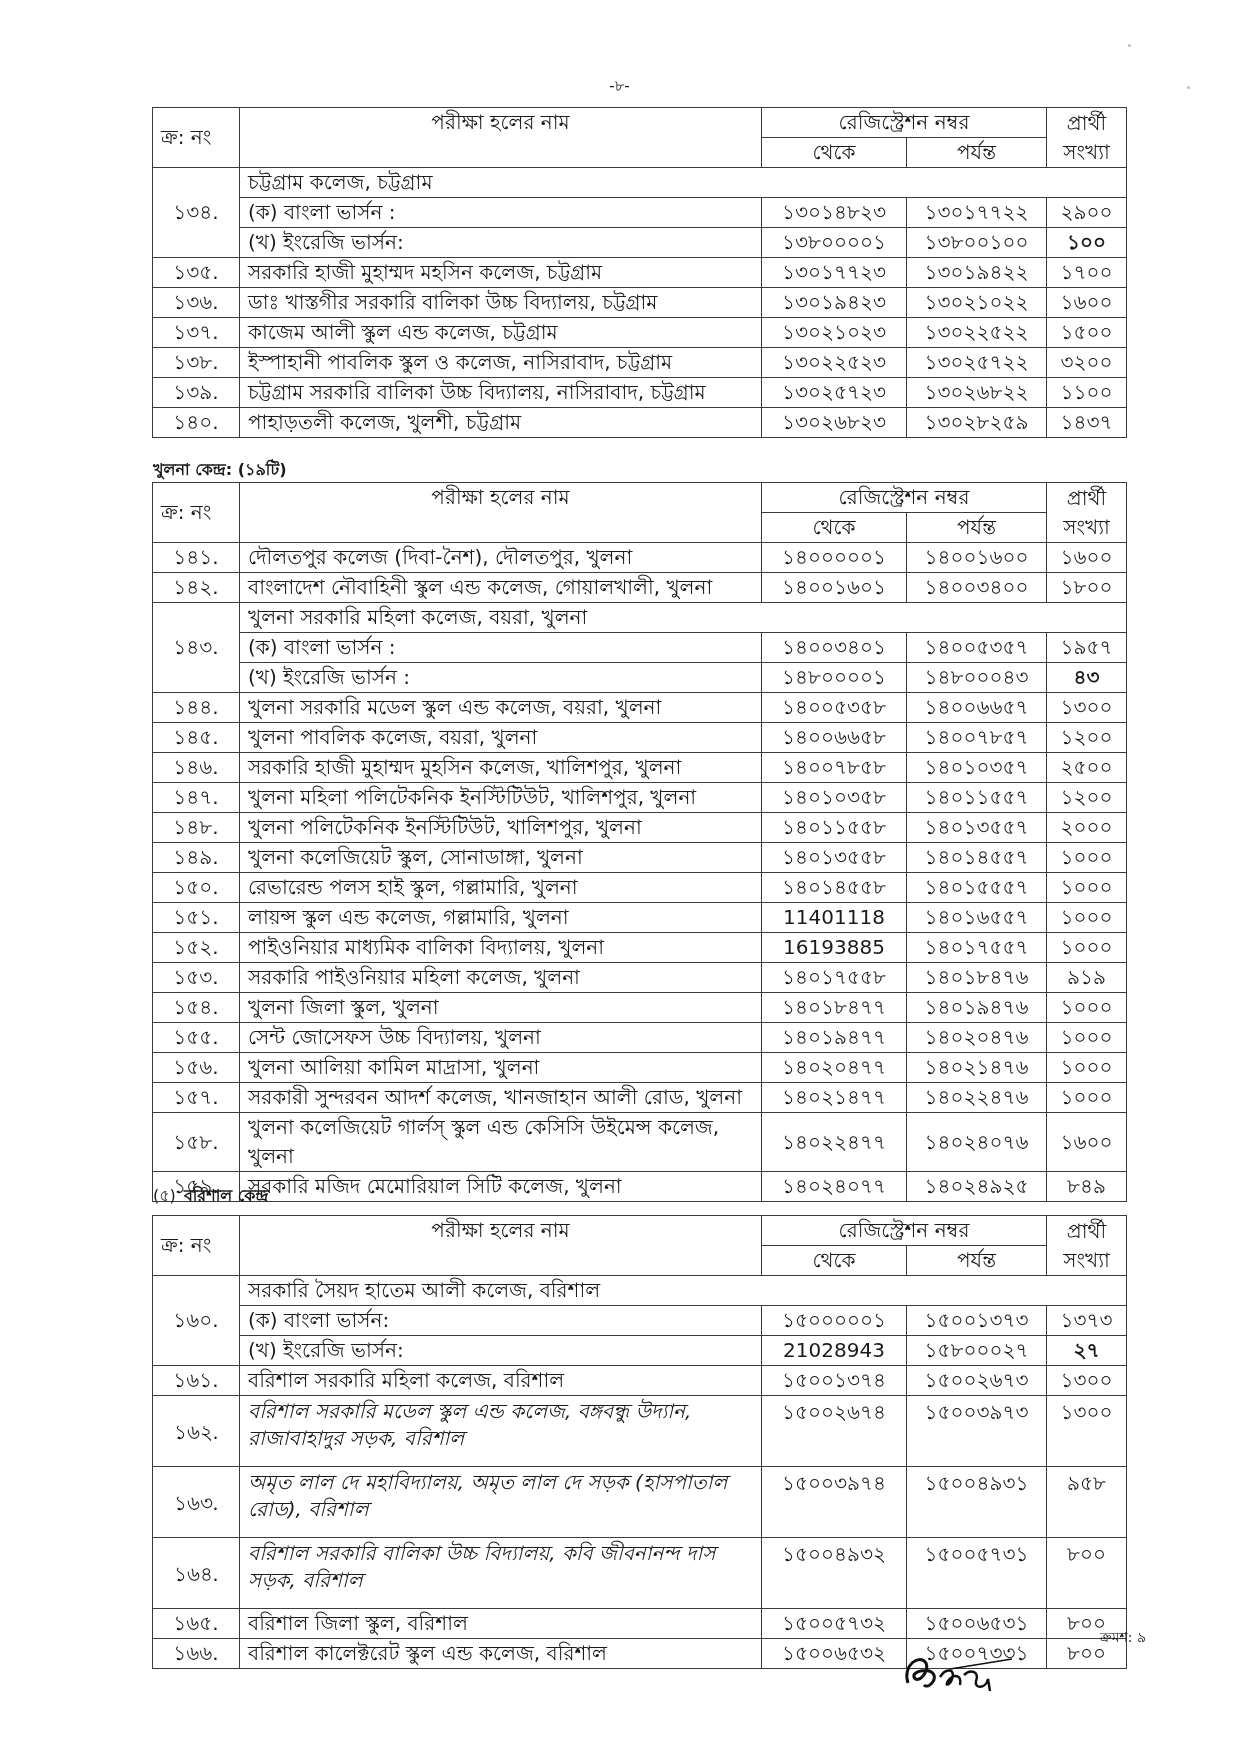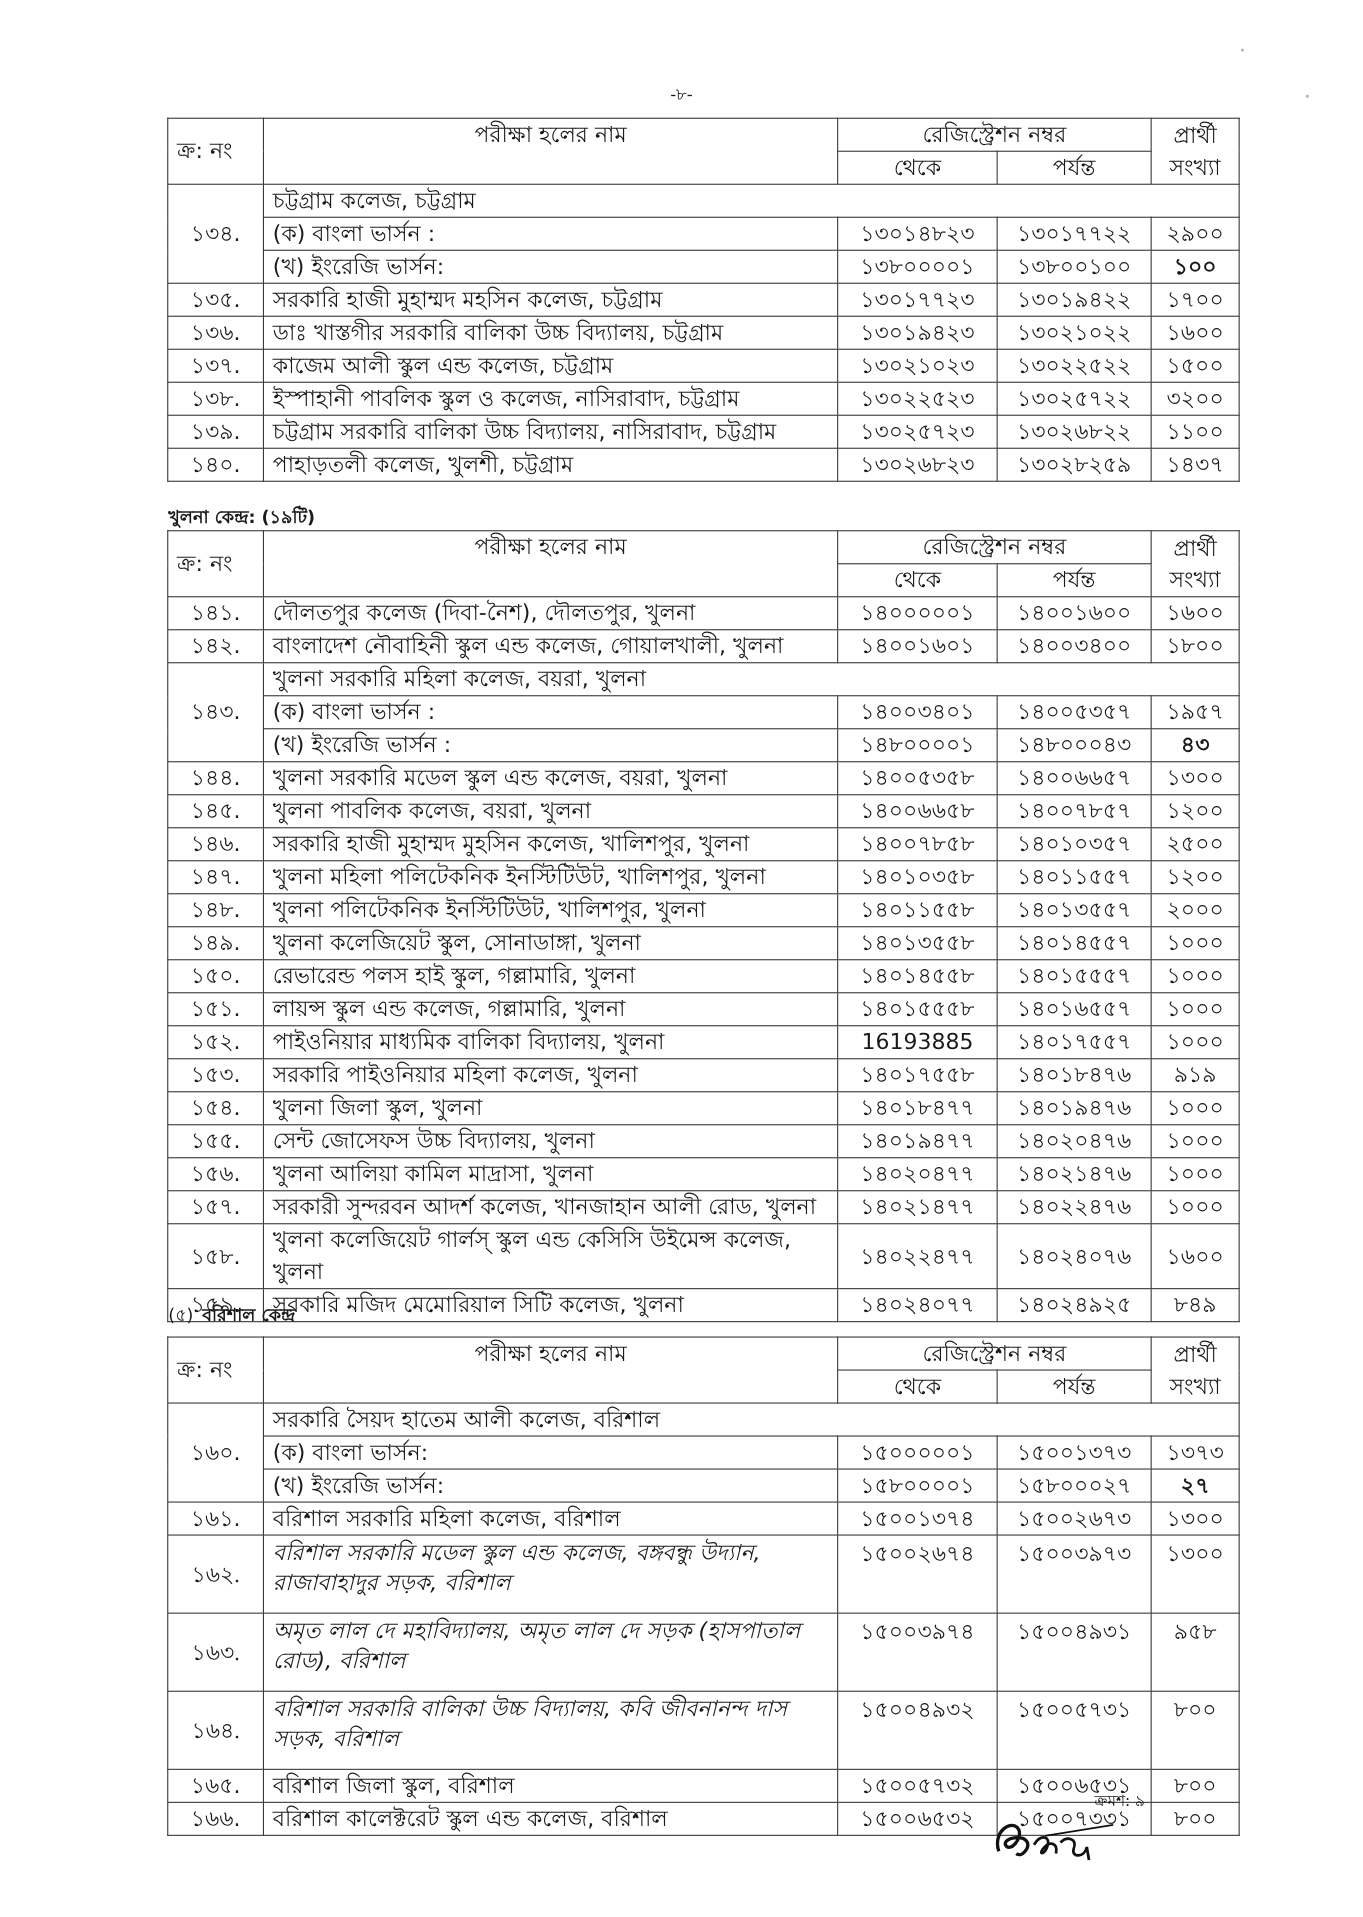--- a/index.html
+++ b/index.html
@@ -35,21 +35,21 @@
   th.h-reg, th.h-from, th.h-to { text-align: center; }
   th.h-count { text-align: center; vertical-align: top; padding-left: 14px; }
   td.sl { text-align: center; vertical-align: top; }
   td.num, td.cnt { text-align: center; }
   td.sub { font-weight: bold; }
   td.cnt.bold { font-weight: bold; }
   td.name.wrap { line-height: 27px; padding-top: 2px; padding-bottom: 14px; font-style: italic; }
   tr.multi td.num, tr.multi td.cnt { vertical-align: top; padding-top: 2px; }
   tr.multi td.sl { padding-top: 2px; font-family: Liberation Serif, serif; }
   .continued {
-    position: absolute; left: 995px; top: 1626px; font-size: 14px;
+    position: absolute; left: 1100px; top: 1626px; font-size: 14px;
   }
   .signature {
     position: absolute; left: 900px; top: 1645px;
   }
   .speck { position: absolute; width: 3px; height: 3px; border-radius: 50%; background: #bbb; }
 </style>
 </head>
 <body>
 
 <div class="page-number">-৮-</div>
@@ -234,21 +234,21 @@
       <tr>
         <td class="sl">১৫০.</td>
         <td class="name">রেভারেন্ড পলস হাই স্কুল, গল্লামারি, খুলনা</td>
         <td class="num">১৪০১৪৫৫৮</td>
         <td class="num">১৪০১৫৫৫৭</td>
         <td class="cnt">১০০০</td>
       </tr>
       <tr>
         <td class="sl">১৫১.</td>
         <td class="name">লায়ন্স স্কুল এন্ড কলেজ, গল্লামারি, খুলনা</td>
-        <td class="num">১৪০১৫৫৫৮</td>
+        <td class="num">11401118</td>
         <td class="num">১৪০১৬৫৫৭</td>
         <td class="cnt">১০০০</td>
       </tr>
       <tr>
         <td class="sl">১৫২.</td>
         <td class="name">পাইওনিয়ার মাধ্যমিক বালিকা বিদ্যালয়, খুলনা</td>
         <td class="num">16193885</td>
         <td class="num">১৪০১৭৫৫৭</td>
         <td class="cnt">১০০০</td>
       </tr>
@@ -334,21 +334,21 @@
         <td class="name" colspan="4">সরকারি সৈয়দ হাতেম আলী কলেজ, বরিশাল</td>
       </tr>
       <tr>
         <td class="name sub">(ক) বাংলা ভার্সন:</td>
         <td class="num">১৫০০০০০১</td>
         <td class="num">১৫০০১৩৭৩</td>
         <td class="cnt">১৩৭৩</td>
       </tr>
       <tr>
         <td class="name sub">(খ) ইংরেজি ভার্সন:</td>
-        <td class="num">১৫৮০০০০১</td>
+        <td class="num">21028943</td>
         <td class="num">১৫৮০০০২৭</td>
         <td class="cnt bold">২৭</td>
       </tr>
       <tr>
         <td class="sl">১৬১.</td>
         <td class="name">বরিশাল  সরকারি মহিলা কলেজ, বরিশাল</td>
         <td class="num">১৫০০১৩৭৪</td>
         <td class="num">১৫০০২৬৭৩</td>
         <td class="cnt">১৩০০</td>
       </tr>

